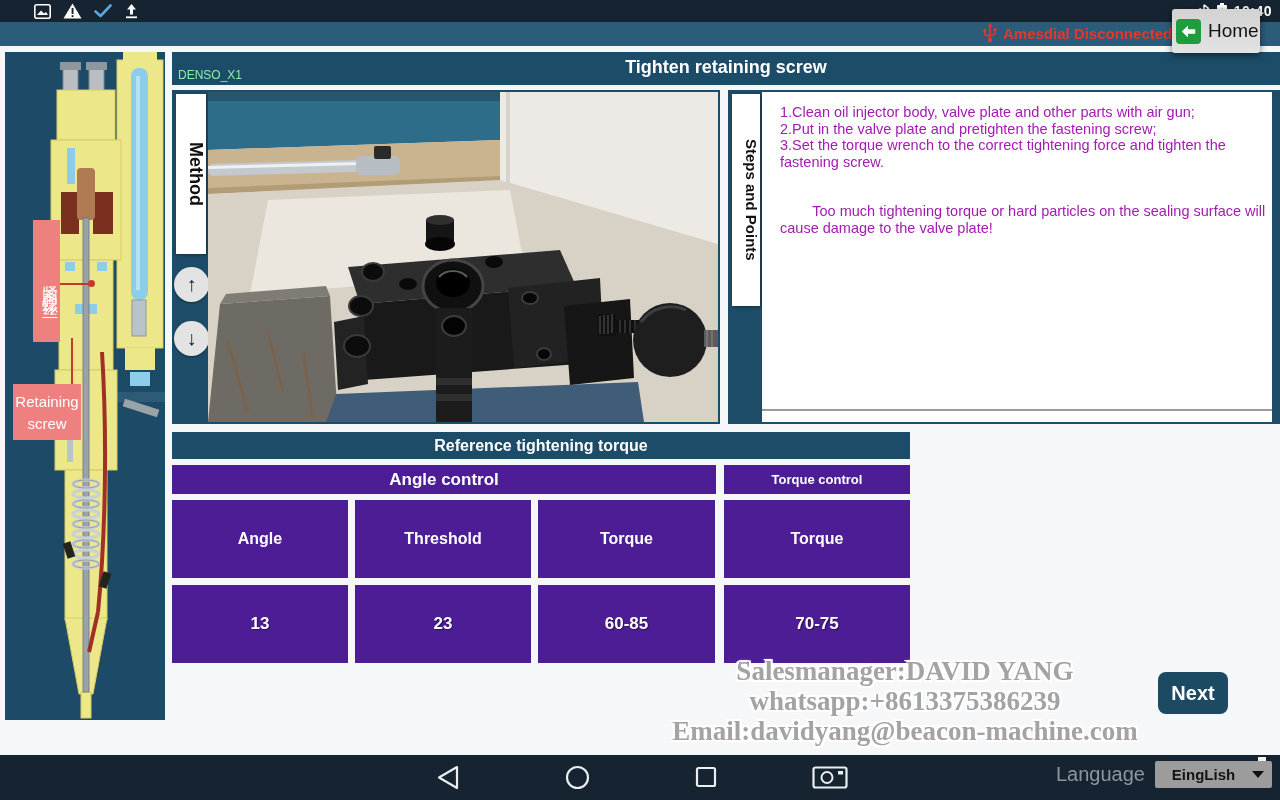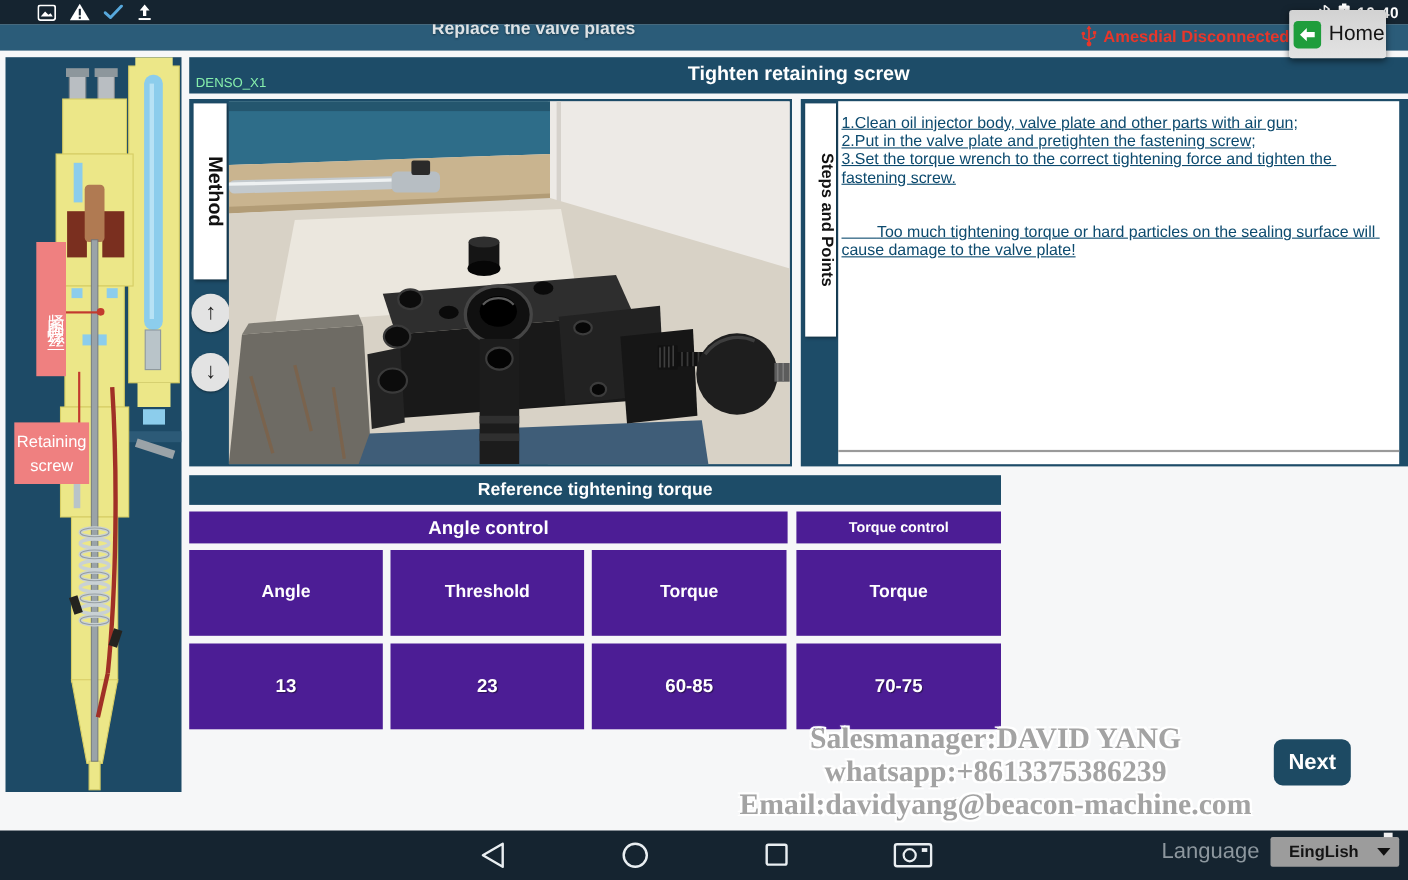--- a/index.html
+++ b/index.html
@@ -39,21 +39,21 @@
   .method-panel { position:absolute; left:172px; top:90px; width:548px; height:334px; background:#1d4c68; z-index:5; }
   .method-label { position:absolute; left:4px; top:4px; width:30px; height:160px; background:#fff; color:#111; writing-mode:vertical-rl; font-size:18px; font-weight:bold; text-align:center; box-shadow:1px 1px 3px rgba(0,0,0,.4); }
   .arrow-btn { position:absolute; left:2px; width:35px; height:35px; border-radius:50%; background:#e3e3e3; border:none; font-size:20px; color:#222; line-height:35px; text-align:center; box-shadow:0 1px 2px rgba(0,0,0,.4); padding:0; }
   .arrow-up { top:177px; }
   .arrow-down { top:231px; }
   .method-photo { position:absolute; left:36px; top:2px; width:510px; height:330px; }
 
   
   .steps-panel { position:absolute; left:728px; top:90px; width:552px; height:334px; background:#1d4c68; z-index:5; }
   .steps-label { position:absolute; left:4px; top:4px; width:28px; height:212px; background:#fff; color:#111; writing-mode:vertical-rl; font-size:15px; font-weight:bold; text-align:center; box-shadow:1px 1px 3px rgba(0,0,0,.4); }
-  .steps-content { position:absolute; left:34px; top:2px; width:510px; height:330px; background:#fff; padding:12px 6px 0 3px; color:#0c4a6e; font-size:14.5px; line-height:16.5px; white-space:pre-wrap; overflow:hidden;text-decoration:underline; }
+  .steps-content { position:absolute; left:34px; top:2px; width:510px; height:330px; background:#fff; padding:12px 6px 0 18px; color:#a21caf; font-size:14.5px; line-height:16.5px; white-space:pre-wrap; overflow:hidden; }
   .steps-scrollbar { position:absolute; left:34px; top:319px; width:510px; height:2px; background:#9a9a9a; }
 
   
   .tbl-title { position:absolute; left:172px; top:432px; width:738px; height:27px; background:#1d4c68; color:#fff; font-size:16px; font-weight:bold; text-align:center; line-height:27px; z-index:5; }
   .tbl-cell { position:absolute; background:#4c1d95; color:#fff; font-weight:bold; display:flex; align-items:center; justify-content:center; z-index:5; }
   .grp-angle  { left:172px; top:465px; width:544px; height:29px; font-size:17px; }
   .grp-torque { left:724px; top:465px; width:186px; height:29px; font-size:13px; }
   .hdr-row { top:500px; height:78px; font-size:16px; }
   .val-row { top:585px; height:78px; font-size:17px; text-shadow:1px 1px 1px rgba(0,0,0,.45); }
   .col1 { left:172px; width:176px; }
@@ -107,21 +107,20 @@
     <svg width="12" height="16" viewBox="0 0 12 16">
         <rect x="4" y="0" width="4" height="2.5" fill="#fff"></rect>
         <rect x="1" y="2" width="10" height="14" rx="1" fill="#fff"></rect>
         <path d="M6.6 5 L4 9.2 H5.8 L5.2 12.6 L8 8.2 H6.2 Z" fill="#152430"></path>
       </svg>
     <span class="sb-time">10:40</span>
   </div>
 </div>
 
 <div class="action-bar">
-  <div class="ab-title">Replace the valve plates</div>
   <div class="ab-alert">
     <svg width="14" height="20" viewBox="0 0 14 20">
         <circle cx="7" cy="17" r="2.2" fill="#e8362a"></circle>
         <rect x="6.2" y="3" width="1.6" height="13" fill="#e8362a"></rect>
         <path d="M7 0 L9.3 3.6 H4.7 Z" fill="#e8362a"></path>
         <circle cx="1.8" cy="7.5" r="1.7" fill="#e8362a"></circle>
         <path d="M1.8 9 L1.8 11.5 L6.5 13.5" fill="none" stroke="#e8362a" stroke-width="1.4"></path>
         <rect x="10.6" y="5.3" width="3" height="3" fill="#e8362a"></rect>
         <path d="M12.1 8.3 L12.1 10.8 L7.5 12.8" fill="none" stroke="#e8362a" stroke-width="1.4"></path>
       </svg>

